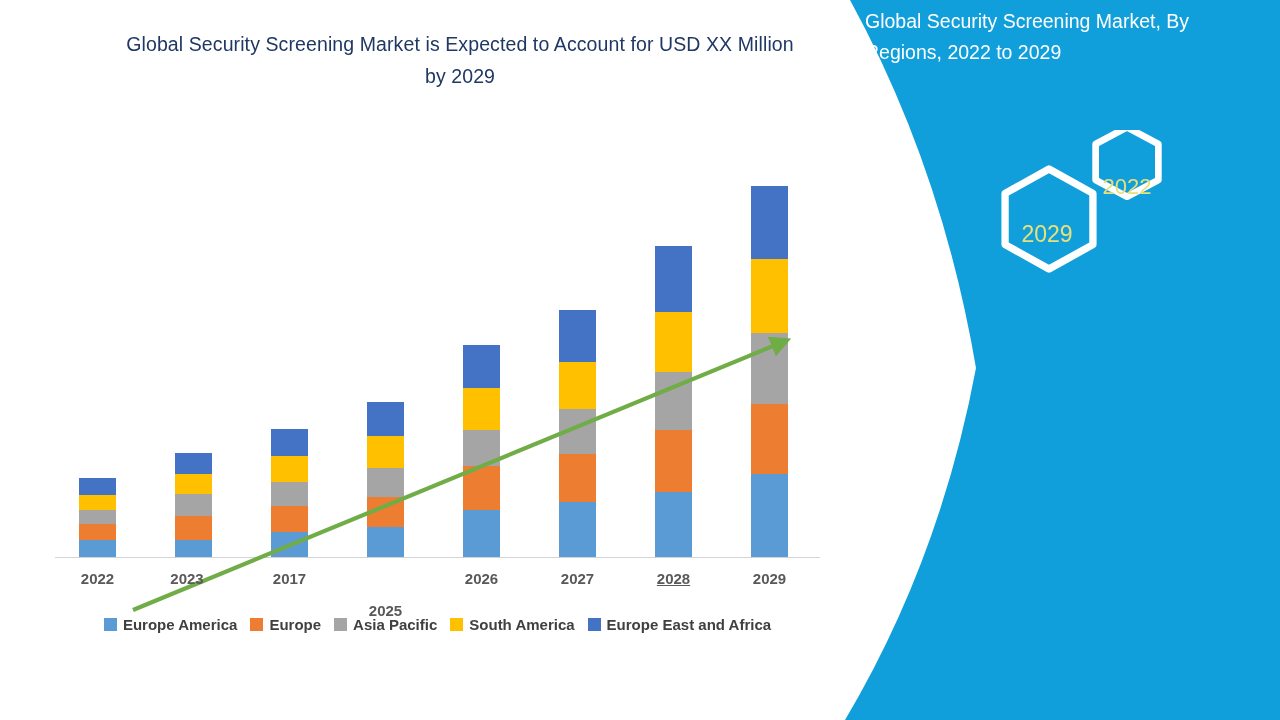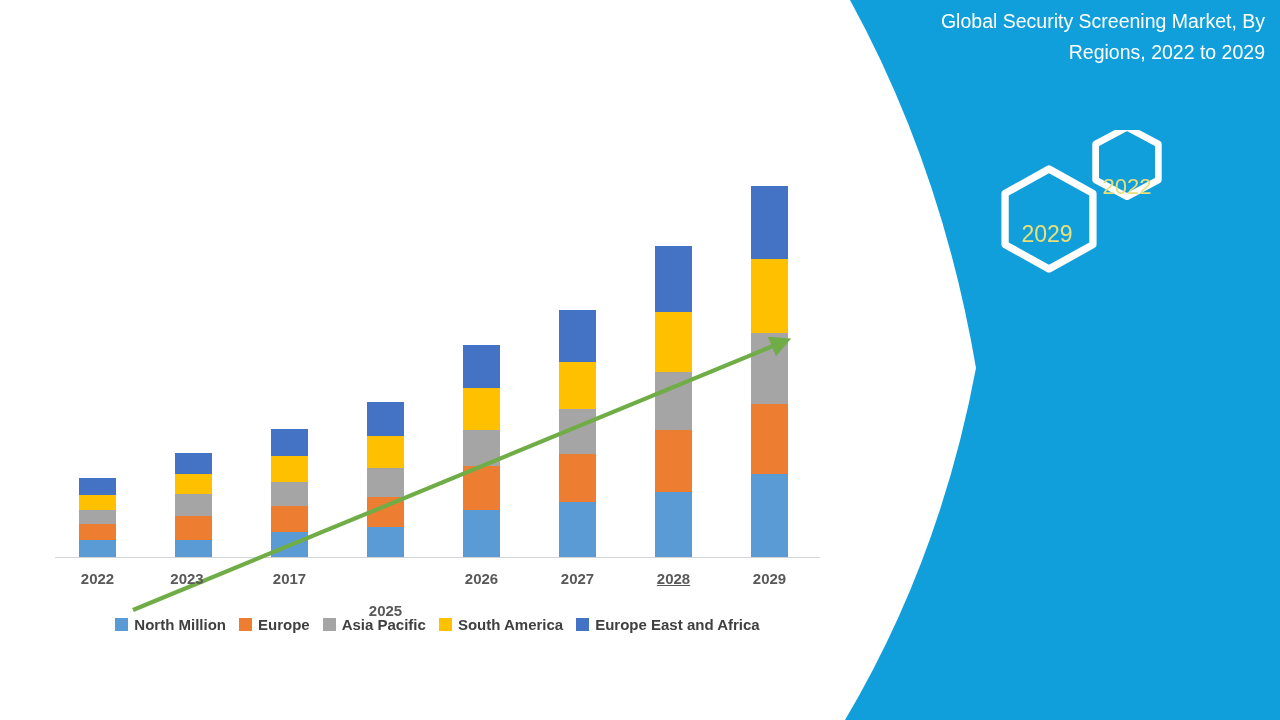--- a/index.html
+++ b/index.html
@@ -74,21 +74,21 @@
   
   #brand-panel {
     position: absolute;
     left: 820px; top: 0;
     width: 460px; height: 720px;
   }
   #brand-shape { position: absolute; inset: 0; }
   #panel-title {
     position: absolute;
     left: 45px; top: 6px; width: 400px;
-    text-align: right;
+    text-align: left;
     color: #FFFFFF;
     font-size: 19.5px;
     line-height: 31px;
   }
   #hex-wrap {
     position: absolute;
     left: 155px; top: 130px;
     width: 230px; height: 165px;
   }
   .hex-label {
@@ -108,20 +108,21 @@
     font-size: 21px;
     line-height: 32px;
     letter-spacing: .2px;
   }
 </style>
 </head>
 <body>
 
 <div id="stage">
 
+  <div id="chart-title">Global Security Screening Market is Expected to Account for USD XX Million by 2029</div>
 
   <div id="plot">
     <div id="axis-line"></div>
     <div id="bars">
         <div class="bar-group" style="left: 24px;">
           <div class="seg" title="Middle East and Africa 2022: 17" style="height: 17px; background: rgb(68, 114, 196);"></div>
           <div class="seg" title="South America 2022: 15" style="height: 15px; background: rgb(255, 192, 0);"></div>
           <div class="seg" title="Asia Pacific 2022: 14" style="height: 14px; background: rgb(165, 165, 165);"></div>
           <div class="seg" title="Europe 2022: 16" style="height: 16px; background: rgb(237, 125, 49);"></div>
           <div class="seg" title="North America 2022: 17" style="height: 17px; background: rgb(91, 155, 213);"></div>
@@ -191,21 +192,21 @@
       <div class="bar-label" style="left: 282.5px; margin-top: 32px;">2025</div>
       <div class="bar-label" style="left: 378.5px;">2026</div>
       <div class="bar-label" style="left: 474.5px;">2027</div>
       <div class="bar-label" style="left: 570.5px; text-decoration: underline;">2028</div>
       <div class="bar-label" style="left: 666.5px;">2029</div>
     </div>
 
   <div id="legend">
       <div class="legend-item">
         <span class="legend-swatch" style="background: rgb(91, 155, 213);"></span>
-        <span class="legend-text">North Million</span>
+        <span class="legend-text">Europe America</span>
       </div>
       <div class="legend-item">
         <span class="legend-swatch" style="background: rgb(237, 125, 49);"></span>
         <span class="legend-text">Europe</span>
       </div>
       <div class="legend-item">
         <span class="legend-swatch" style="background: rgb(165, 165, 165);"></span>
         <span class="legend-text">Asia Pacific</span>
       </div>
       <div class="legend-item">

